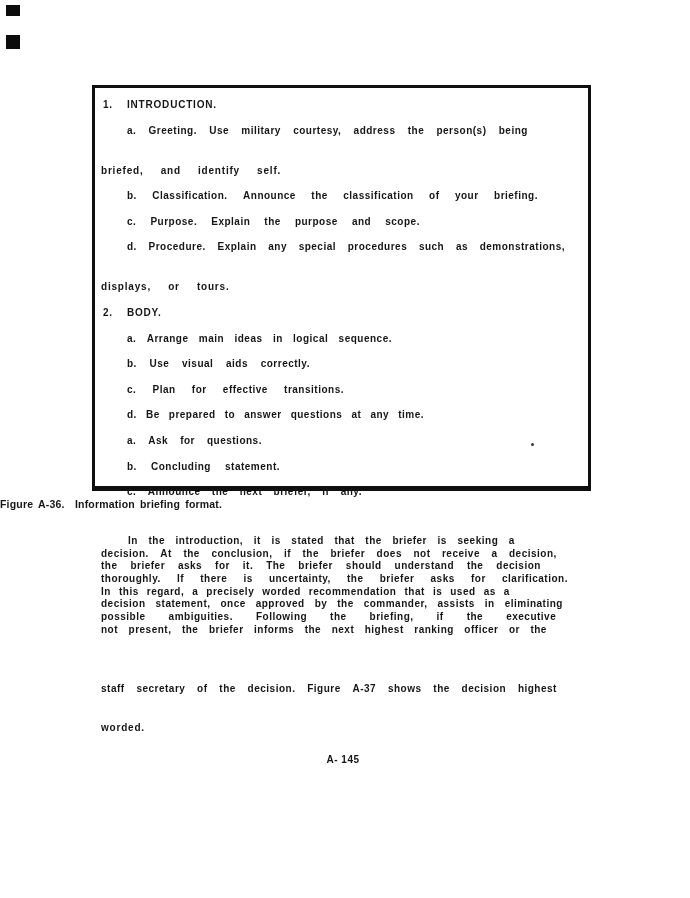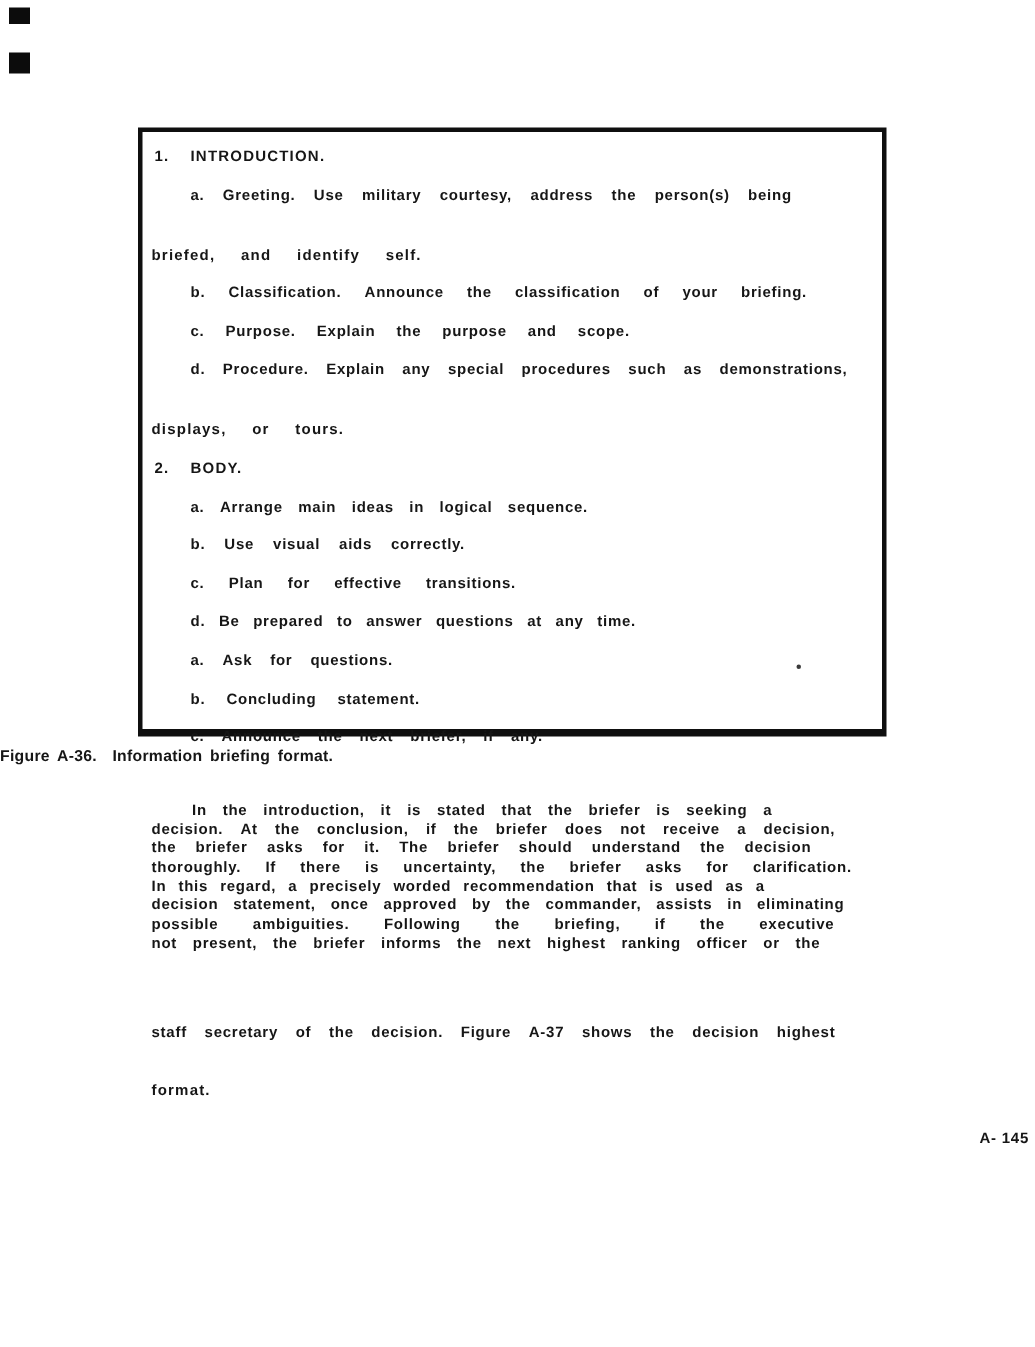--- a/index.html
+++ b/index.html
@@ -75,21 +75,21 @@
     left: 531px; top: 443px;
     width: 3px; height: 3px;
     background: #3a3a3a;
     border-radius: 2px;
   }
 
   #page-number {
     position: absolute;
     left: 0; top: 753px;
     width: 686px;
-    text-align: right;
+    text-align: center;
     font-size: 10px;
     font-weight: 700;
     letter-spacing: 0.5px;
     line-height: 13px;
     color: #161616;
     white-space: pre;
   }
 </style>
 </head>
 <body>
@@ -317,20 +317,20 @@
         <span>of</span>
         <span>the</span>
         <span>decision.</span>
         <span>Figure</span>
         <span>A-37</span>
         <span>shows</span>
         <span>the</span>
         <span>decision</span>
         <span>highest</span>
       </div>
-      <div class="line plain">format.</div>
+      <div class="line plain">worded.</div>
     </div>
 
   <div id="stray-dot"></div>
 
   <div id="page-number">A- 145</div>
 
 </div>
 
 </body></html>

